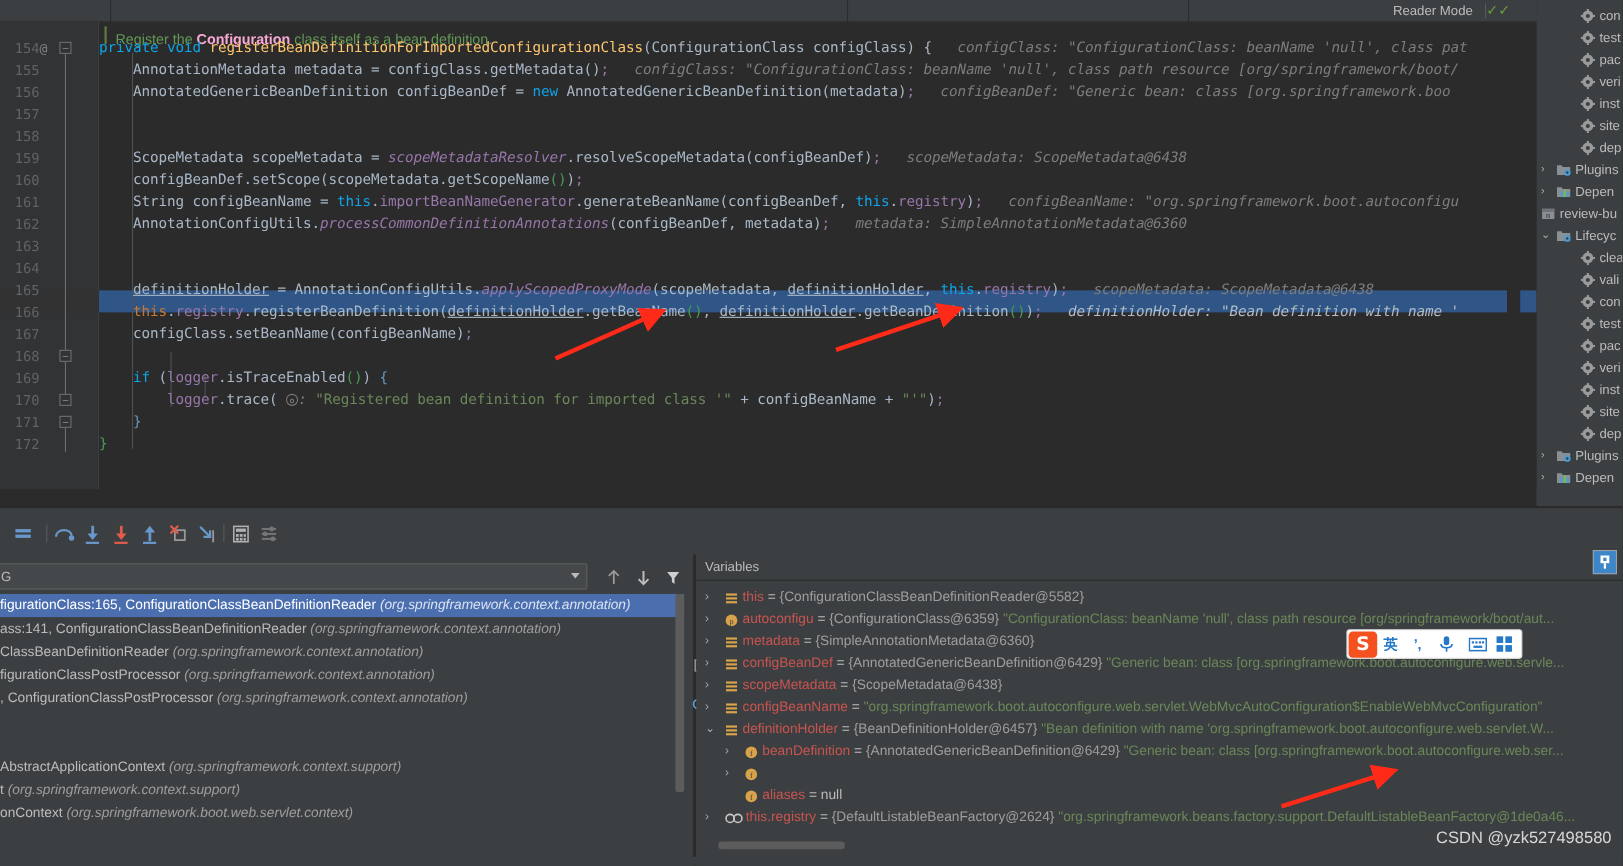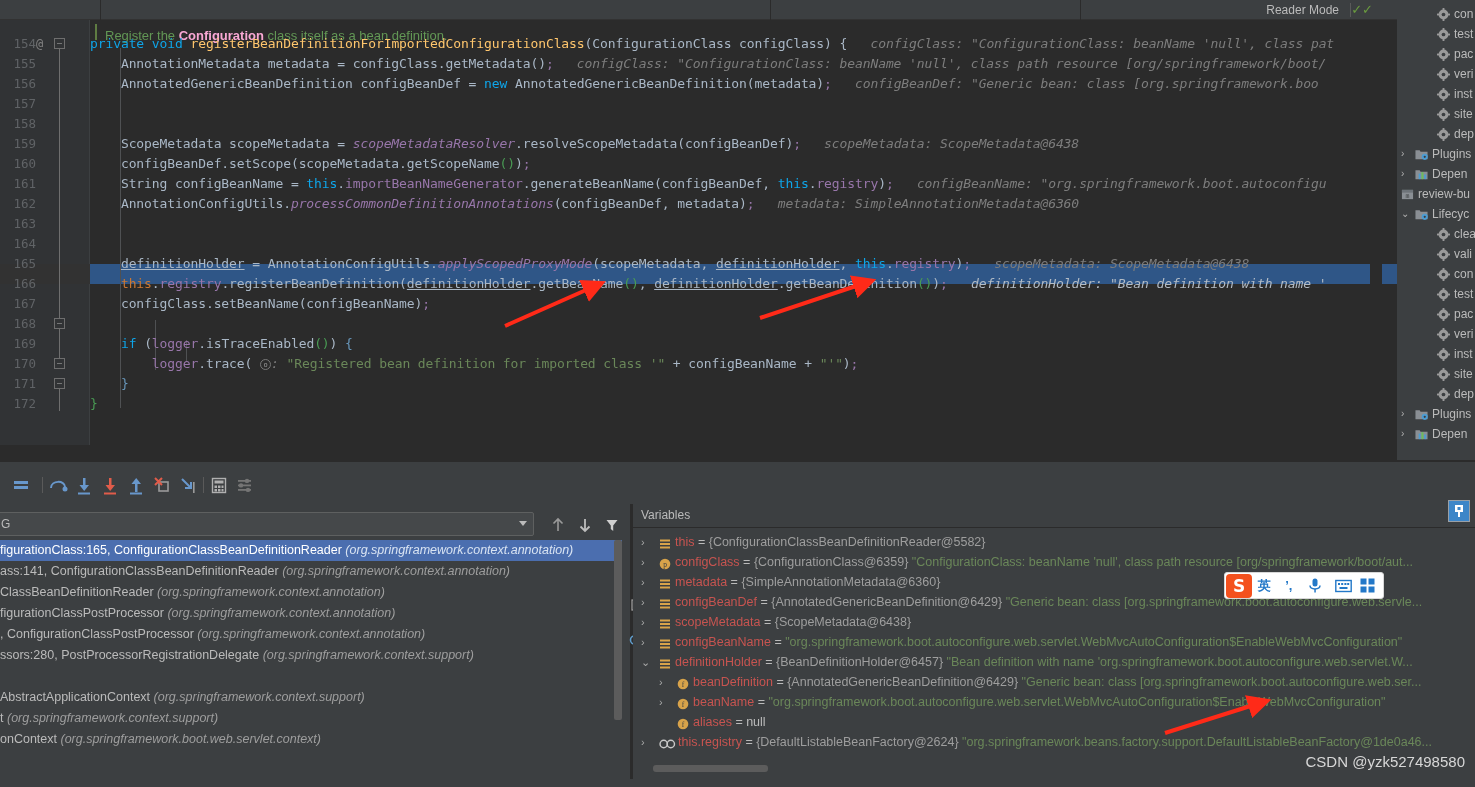--- a/index.html
+++ b/index.html
@@ -600,21 +600,20 @@
         <svg style="position:absolute; left:604px; top:12px; width:16px; height:18px;" viewBox="0 0 16 18">
           <path d="M2.5 4 L13.5 4 L9.2 9.5 L9.2 15 L6.8 13 L6.8 9.5 Z" fill="#cfcfcf"></path>
         </svg>
 
         <div class="stack-list" id="stack-list">
             <div class="stack-row sel" style="top: 0px;"><span>figurationClass:165, ConfigurationClassBeanDefinitionReader</span> <span class="stack-pkg">(org.springframework.context.annotation)</span></div>
             <div class="stack-row" style="top: 21px;"><span>ass:141, ConfigurationClassBeanDefinitionReader</span> <span class="stack-pkg">(org.springframework.context.annotation)</span></div>
             <div class="stack-row" style="top: 42px;"><span>ClassBeanDefinitionReader</span> <span class="stack-pkg">(org.springframework.context.annotation)</span></div>
             <div class="stack-row" style="top: 63px;"><span>figurationClassPostProcessor</span> <span class="stack-pkg">(org.springframework.context.annotation)</span></div>
             <div class="stack-row" style="top: 84px;"><span>, ConfigurationClassPostProcessor</span> <span class="stack-pkg">(org.springframework.context.annotation)</span></div>
-            <div class="stack-row" style="top: 105px;"><span>ssors:280, PostProcessorRegistrationDelegate</span> <span class="stack-pkg">(org.springframework.context.support)</span></div>
             <div class="stack-row" style="top: 168px;"><span>t</span> <span class="stack-pkg">(org.springframework.context.support)</span></div>
             <div class="stack-row" style="top: 147px;"><span>AbstractApplicationContext</span> <span class="stack-pkg">(org.springframework.context.support)</span></div>
             <div class="stack-row" style="top: 189px;"><span>onContext</span> <span class="stack-pkg">(org.springframework.boot.web.servlet.context)</span></div>
           </div>
         <div class="stack-scroll"></div>
       </div>
 
       <div class="vsplit"></div>
 
       <div class="side-btns">
@@ -643,21 +642,21 @@
                   <rect x="1" y="8.5" width="10" height="2" fill="#d8a34a"></rect>
                 </svg></span>
               <span style="position:absolute;left:42px;top:0;white-space:nowrap;"><span class="vname">this</span><span class="veq"> = </span><span class="vobj">{ConfigurationClassBeanDefinitionReader@5582}</span></span>
             </div>
             <div class="var-row" style="top: 20px;">
               <span class="tri" style="left:8px;">›</span>
               <span class="ic-var" style="left:26px;"><svg viewBox="0 0 12 12" style="width:12px;height:12px;">
                   <circle cx="6" cy="6" r="5.3" fill="#d8a34a"></circle>
                   <text x="6" y="9" font-size="7.5" fill="#3c3f41" text-anchor="middle" font-family="serif">p</text>
                 </svg></span>
-              <span style="position:absolute;left:42px;top:0;white-space:nowrap;"><span class="vname">configClass</span><span class="veq"> = </span><span class="vobj">{ConfigurationClass@6359}</span> <span class="vstr">"ConfigurationClass: beanName 'null', class path resource [org/springframework/boot/aut...</span></span>
+              <span style="position:absolute;left:42px;top:0;white-space:nowrap;"><span class="vname">autoconfigu</span><span class="veq"> = </span><span class="vobj">{ConfigurationClass@6359}</span> <span class="vstr">"ConfigurationClass: beanName 'null', class path resource [org/springframework/boot/aut...</span></span>
             </div>
             <div class="var-row" style="top: 40px;">
               <span class="tri" style="left:8px;">›</span>
               <span class="ic-var" style="left:26px;"><svg viewBox="0 0 12 12" style="width:12px;height:12px;">
                   <rect x="1" y="1.5" width="10" height="2" fill="#d8a34a"></rect>
                   <rect x="1" y="5" width="10" height="2" fill="#d8a34a"></rect>
                   <rect x="1" y="8.5" width="10" height="2" fill="#d8a34a"></rect>
                 </svg></span>
               <span style="position:absolute;left:42px;top:0;white-space:nowrap;"><span class="vname">metadata</span><span class="veq"> = </span><span class="vobj">{SimpleAnnotationMetadata@6360}</span></span>
             </div>
@@ -704,21 +703,20 @@
                   <text x="6" y="9" font-size="7.5" fill="#3c3f41" text-anchor="middle" font-family="serif">f</text>
                 </svg></span>
               <span style="position:absolute;left:60px;top:0;white-space:nowrap;"><span class="vname">beanDefinition</span><span class="veq"> = </span><span class="vobj">{AnnotatedGenericBeanDefinition@6429}</span> <span class="vstr">"Generic bean: class [org.springframework.boot.autoconfigure.web.ser...</span></span>
             </div>
             <div class="var-row" style="top: 160px;">
               <span class="tri" style="left:26px;">›</span>
               <span class="ic-var" style="left:44px;"><svg viewBox="0 0 12 12" style="width:12px;height:12px;">
                   <circle cx="6" cy="6" r="5.3" fill="#d8a34a"></circle>
                   <text x="6" y="9" font-size="7.5" fill="#3c3f41" text-anchor="middle" font-family="serif">f</text>
                 </svg></span>
-              <span style="position:absolute;left:60px;top:0;white-space:nowrap;"><span class="vname">beanName</span><span class="veq"> = </span><span class="vstr">"org.springframework.boot.autoconfigure.web.servlet.WebMvcAutoConfiguration$EnableWebMvcConfiguration"</span></span>
             </div>
             <div class="var-row" style="top: 180px;">
               <span class="ic-var" style="left:44px;"><svg viewBox="0 0 12 12" style="width:12px;height:12px;">
                   <circle cx="6" cy="6" r="5.3" fill="#d8a34a"></circle>
                   <text x="6" y="9" font-size="7.5" fill="#3c3f41" text-anchor="middle" font-family="serif">f</text>
                 </svg></span>
               <span style="position:absolute;left:60px;top:0;white-space:nowrap;"><span class="vname">aliases</span><span class="veq"> = </span><span class="vnull">null</span></span>
             </div>
             <div class="var-row" style="top: 200px;">
               <span class="tri" style="left:8px;">›</span>

